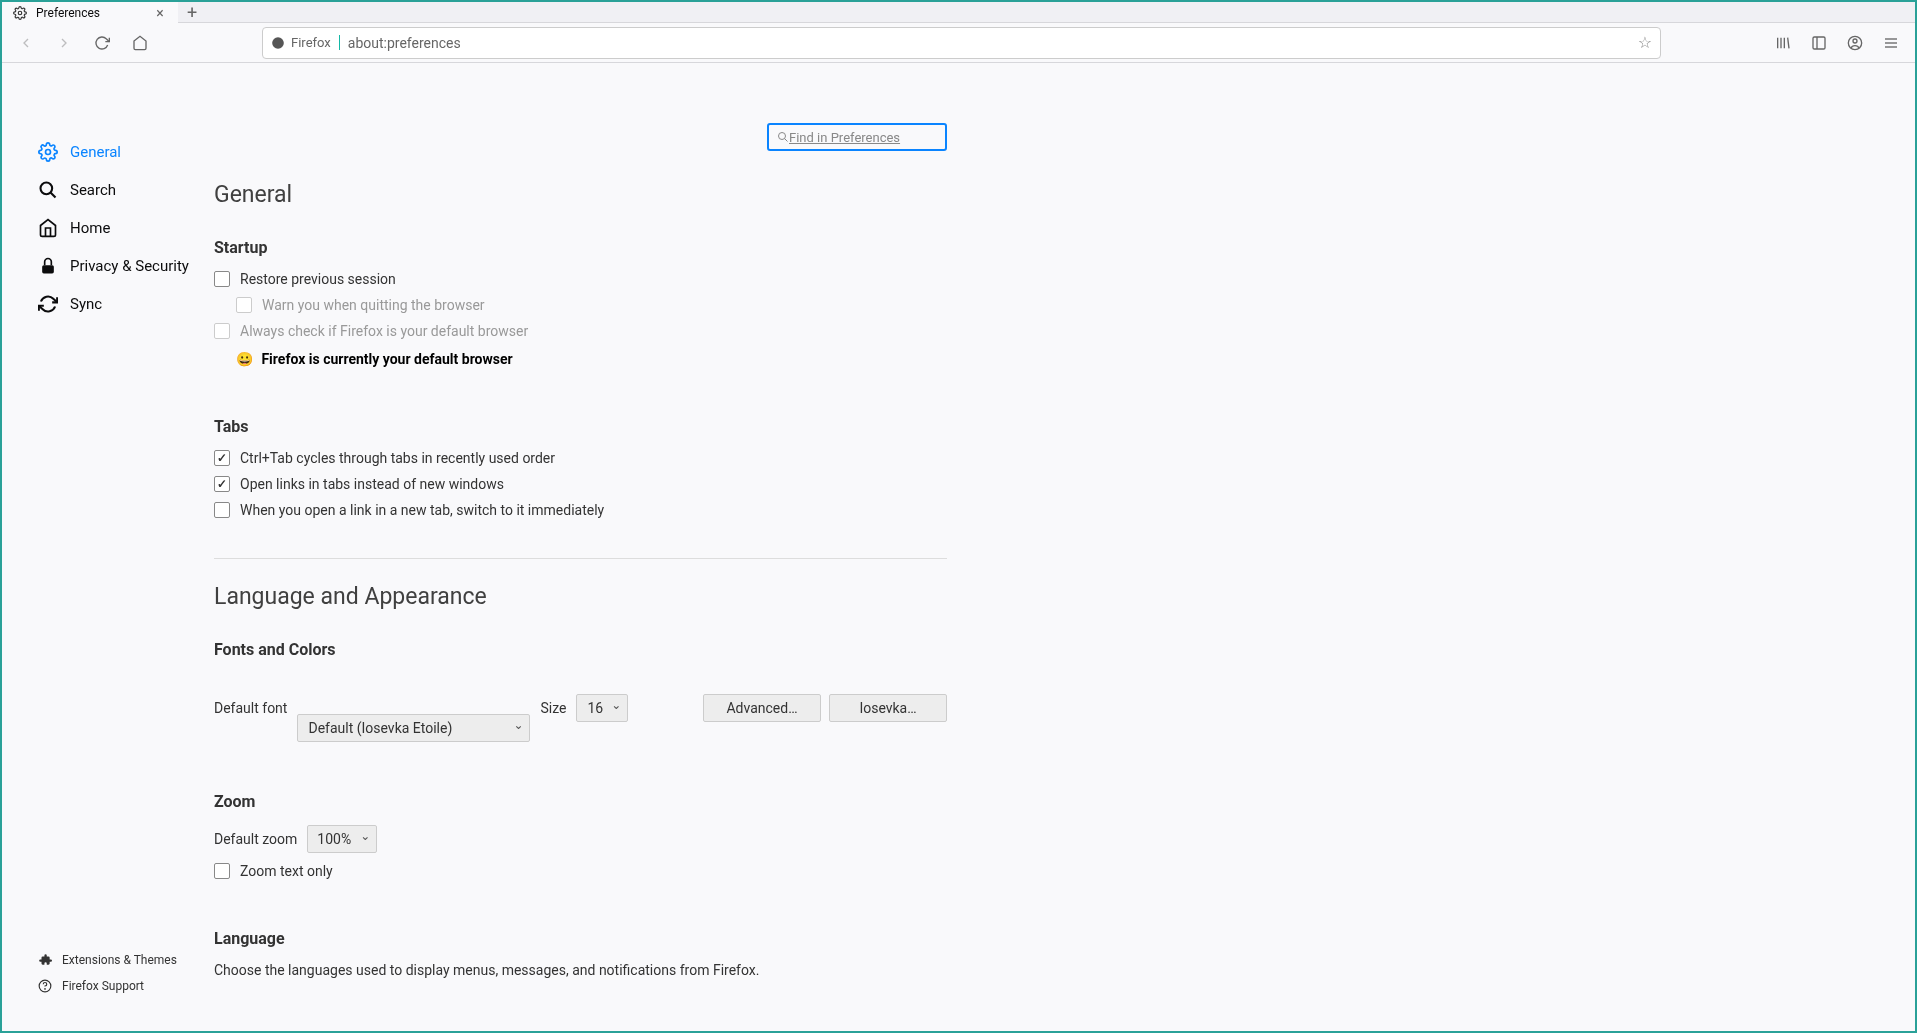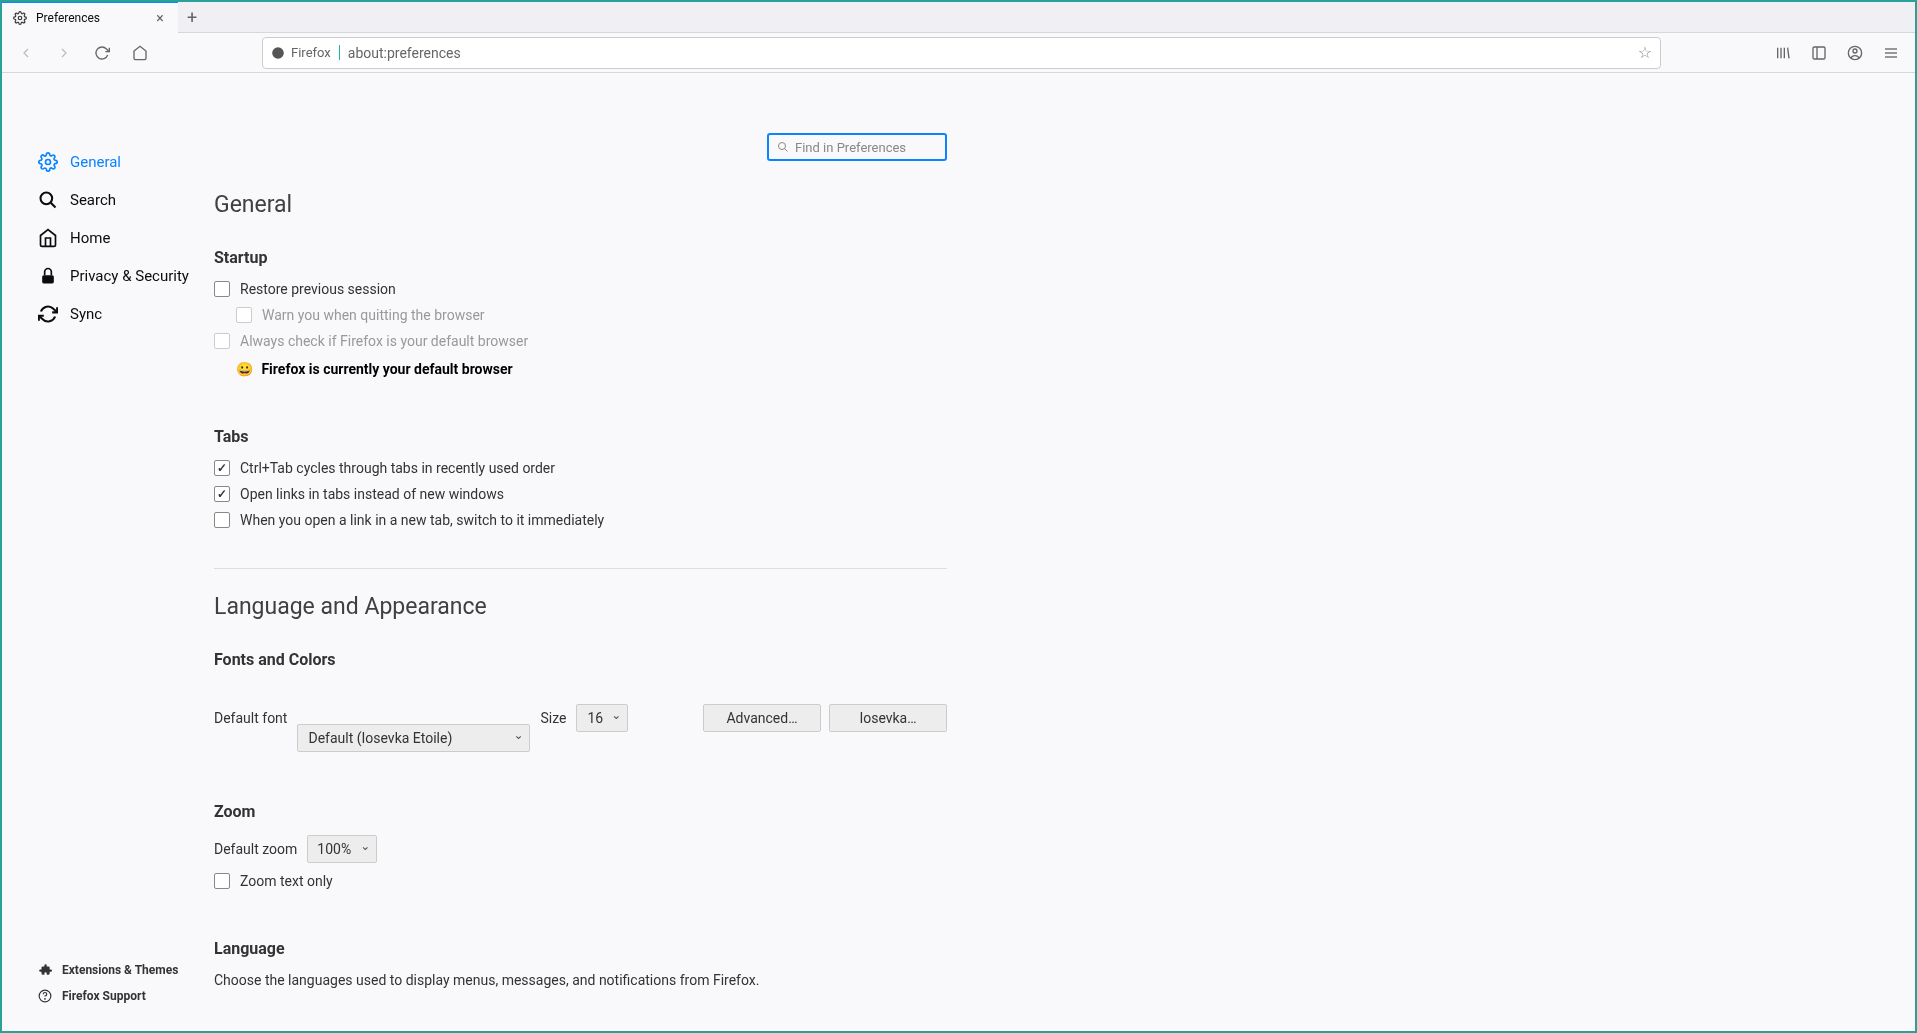--- a/index.html
+++ b/index.html
@@ -12,21 +12,21 @@
   background: #f9f9fb;
   width: 1917px;
   height: 1033px;
   overflow: hidden;
   border: 2px solid #2aa198;
 }
 .tab-bar {
   display: flex;
   align-items: center;
   background: #f0f0f4;
-  height: 31px;
+  height: 21px;
   border-bottom: 1px solid #d7d7db;
 }
 .tab {
   display: flex;
   align-items: center;
   height: 32px;
   background: #f9f9fb;
   border-top: 2px solid #0a84ff;
   padding: 0 10px;
   width: 176px;
@@ -144,21 +144,20 @@
 .side-item .icon {
   width: 20px;
   height: 20px;
   display: flex;
   align-items: center;
   justify-content: center;
 }
 .sidebar-bottom {
   margin-top: auto;
   padding-bottom: 20px;
-  font-weight: bold;
 }
 .side-bottom-item {
   display: flex;
   align-items: center;
   gap: 10px;
   padding: 6px 16px 6px 36px;
   font-size: 12px;
   color: #333;
   cursor: pointer;
 }
@@ -180,23 +179,23 @@
   margin-bottom: 30px;
 }
 .search-box {
   width: 180px;
   height: 28px;
   border: 2px solid #0a84ff;
   border-radius: 3px;
   display: flex;
   align-items: center;
   padding: 0 8px;
-  gap: 6px;
   font-size: 13px;
   color: #888;
+  text-decoration: underline;
 }
 h1 {
   font-size: 23px;
   font-weight: 400;
   color: #404040;
   margin-bottom: 30px;
 }
 h2 {
   font-size: 16px;
   font-weight: 700;

